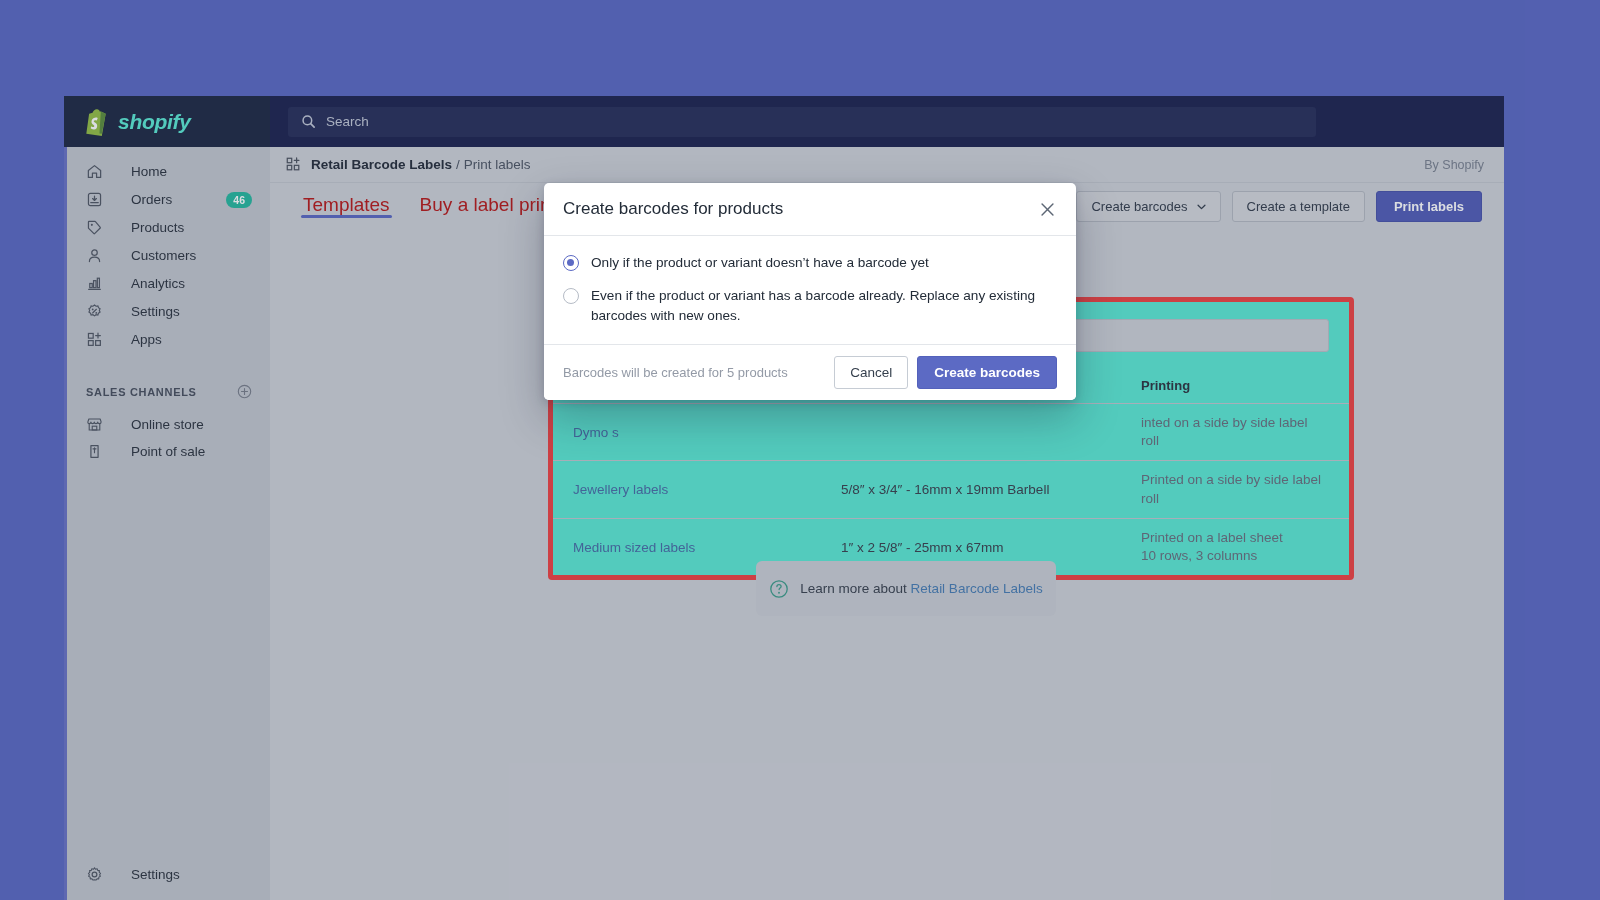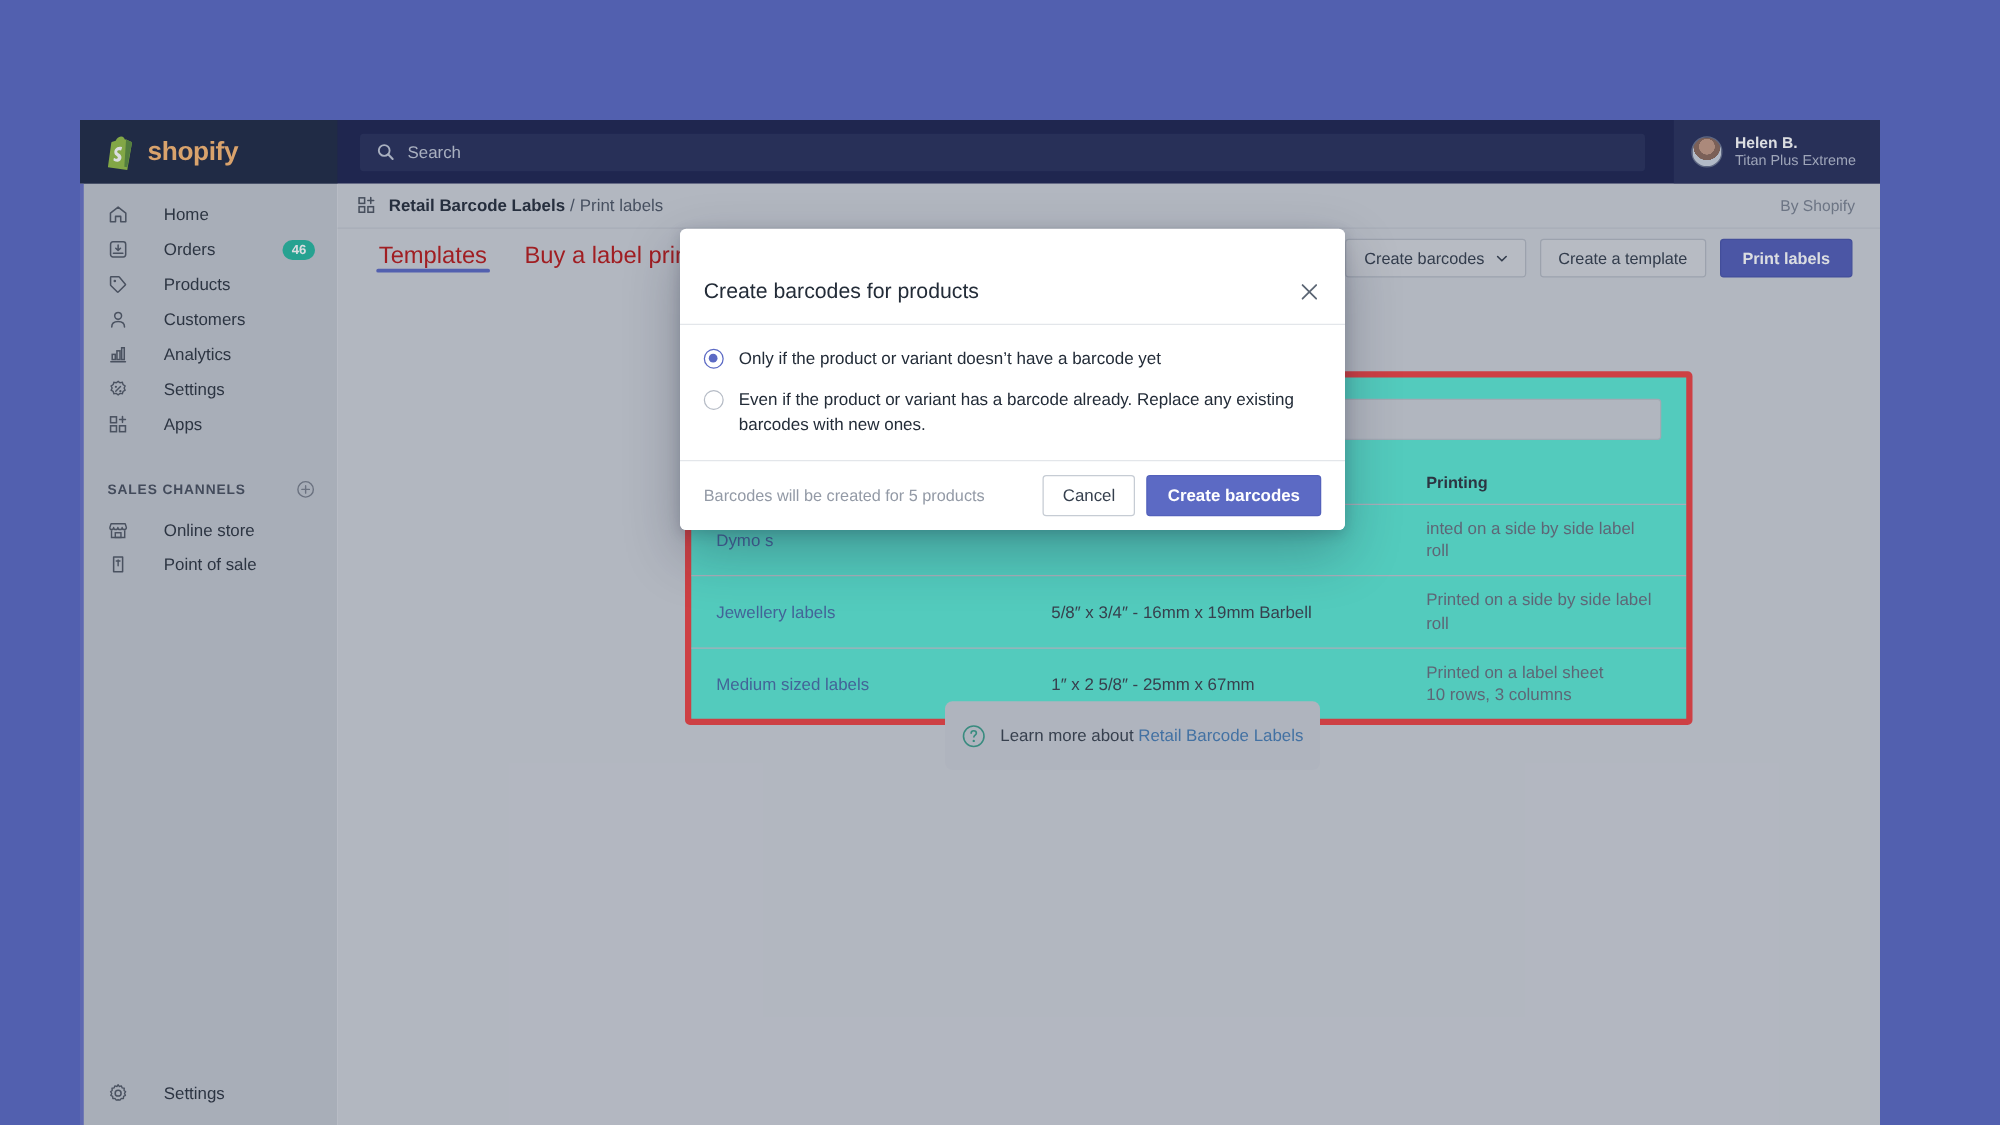--- a/index.html
+++ b/index.html
@@ -27,21 +27,21 @@
     display: flex; align-items: center;
   }
   .brand {
     width: 206px; height: 51px;
     background: #212b46;
     display: flex; align-items: center; gap: 9px;
     padding-left: 19px;
   }
   .shopify-bag { width: 26px; height: 28px; flex: none; }
   .brand-word {
-    color: #fdba74; font-size: 21px; 
+    color: #5eead4; font-size: 21px; font-style: italic;
     font-weight: bold; letter-spacing: -0.3px;
   }
   .search-wrap {
     flex: 1; display: flex; align-items: center;
     padding: 0 18px;
   }
   .search-box {
     width: 1028px; height: 30px;
     background: #2a315c; border-radius: 3px;
     display: flex; align-items: center; gap: 10px;
@@ -209,21 +209,20 @@
     width: 532px;
     background: #ffffff;
     border-radius: 5px;
     box-shadow: 0 18px 44px rgba(20,25,48,.28), 0 3px 10px rgba(20,25,48,.18);
     overflow: hidden;
   }
   .modal-head {
     height: 53px; display: flex; align-items: center;
     padding: 0 18px 0 19px;
     border-bottom: 1px solid #e3e6ea;
-    margin-top: 24px;
   }
   .modal-title { flex: 1; font-size: 17px; color: #232c38; }
   .close-btn { width: 22px; height: 22px; display: flex; align-items: center; justify-content: center; }
   .modal-body { padding: 17px 19px 19px; }
   .radio-row {
     display: flex; align-items: flex-start; gap: 12px;
     margin-bottom: 14px;
   }
   .radio-row:last-child { margin-bottom: 0; }
   .radio {
@@ -270,27 +269,20 @@
     <div class="search-wrap">
       <div class="search-box">
         <svg class="q-icon" viewBox="0 0 16 16">
           <circle cx="6.8" cy="6.8" r="4.6" fill="none" stroke="#c4cad8" stroke-width="1.6"></circle>
           <line x1="10.3" y1="10.3" x2="14" y2="14" stroke="#c4cad8" stroke-width="1.8" stroke-linecap="round"></line>
         </svg>
         <span class="search-ph">Search</span>
       </div>
     </div>
 
-    <div class="account">
-      <div class="avatar"></div>
-      <div>
-        <div class="acct-name">Helen B.</div>
-        <div class="acct-store">Titan Plus Extreme</div>
-      </div>
-    </div>
   </div>
 
   <div class="sidebar">
 
     <div class="nav-list">
 
       <div class="nav-item">
         <svg class="nav-ico" viewBox="0 0 18 18">
           <path d="M2.5 8L9 2.8 15.5 8v7.3h-4.3v-4.6H6.8v4.6H2.5z" fill="none" stroke="#3b4350" stroke-width="1.3" stroke-linejoin="round"></path>
         </svg>

